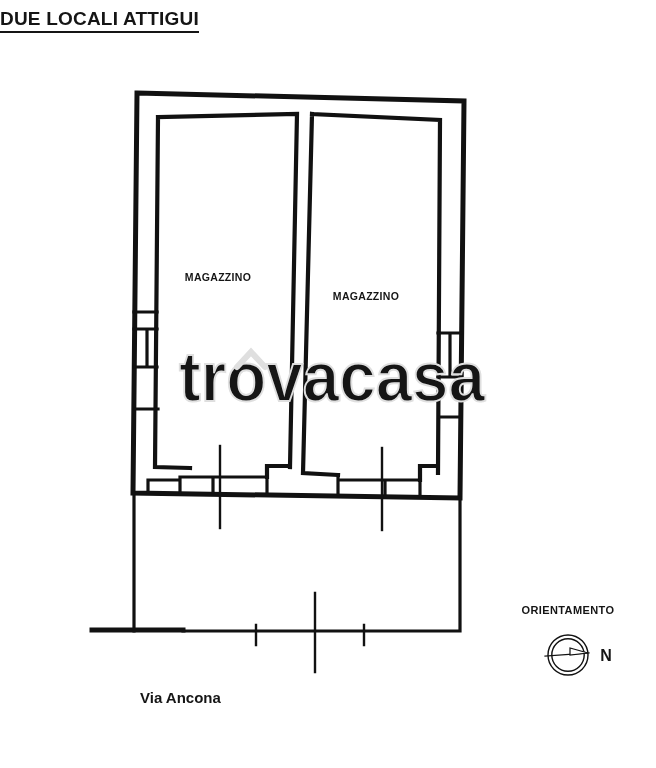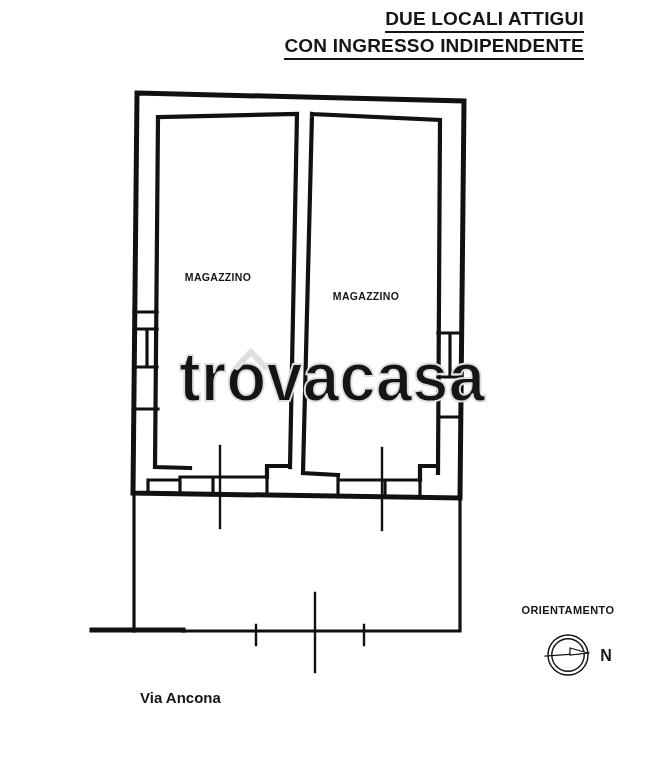--- a/index.html
+++ b/index.html
@@ -1,21 +1,21 @@
 <!DOCTYPE html>
 <html><head>
 <meta charset="utf-8">
 <style>
   html,body{margin:0;padding:0;background:#fff;}
   .page{
     position:relative;width:656px;height:768px;background:#ffffff;
     font-family:"Liberation Sans", sans-serif;overflow:hidden;color:#151515;
   }
   .title{
-    position:absolute;top:9px;left:0;width:584px;text-align:right;
+    position:absolute;top:9px;left:0;width:584px;text-align:left;
     font-weight:bold;font-size:19px;letter-spacing:.2px;line-height:1.0;
   }
   .title .row{margin:0 0 3px 0;}
   .tl{display:inline-block;border-bottom:2.5px solid #151515;padding-bottom:1px;line-height:1.1;}
   svg.plan{position:absolute;top:0;left:0;}
   svg.plan text{font-family:"Liberation Sans", sans-serif;fill:#151515;font-weight:bold;}
   svg.plan .ln{fill:none;stroke:#111;stroke-linecap:square;stroke-linejoin:miter;}
   .w5{stroke-width:5px;}
   .w4{stroke-width:4.2px;}
   .w3{stroke-width:3.2px;}
@@ -24,23 +24,20 @@
   .wm{fill:none;font-weight:bold;}
 </style>
 </head>
 <body>
 
 <div class="page">
 
   <div class="title">
     <div class="row">
       <span class="tl">DUE LOCALI ATTIGUI</span>
-    </div>
-    <div class="row">
-      <span class="tl">CON INGRESSO INDIPENDENTE</span>
     </div>
   </div>
 
   <svg class="plan" width="656" height="768" viewBox="0 0 656 768" xmlns="http://www.w3.org/2000/svg">
 
     <g>
       <path class="ln w5" d="M137,93 L464,101 L460,498 L133,493 Z"></path>
     </g>
 
     <g>

